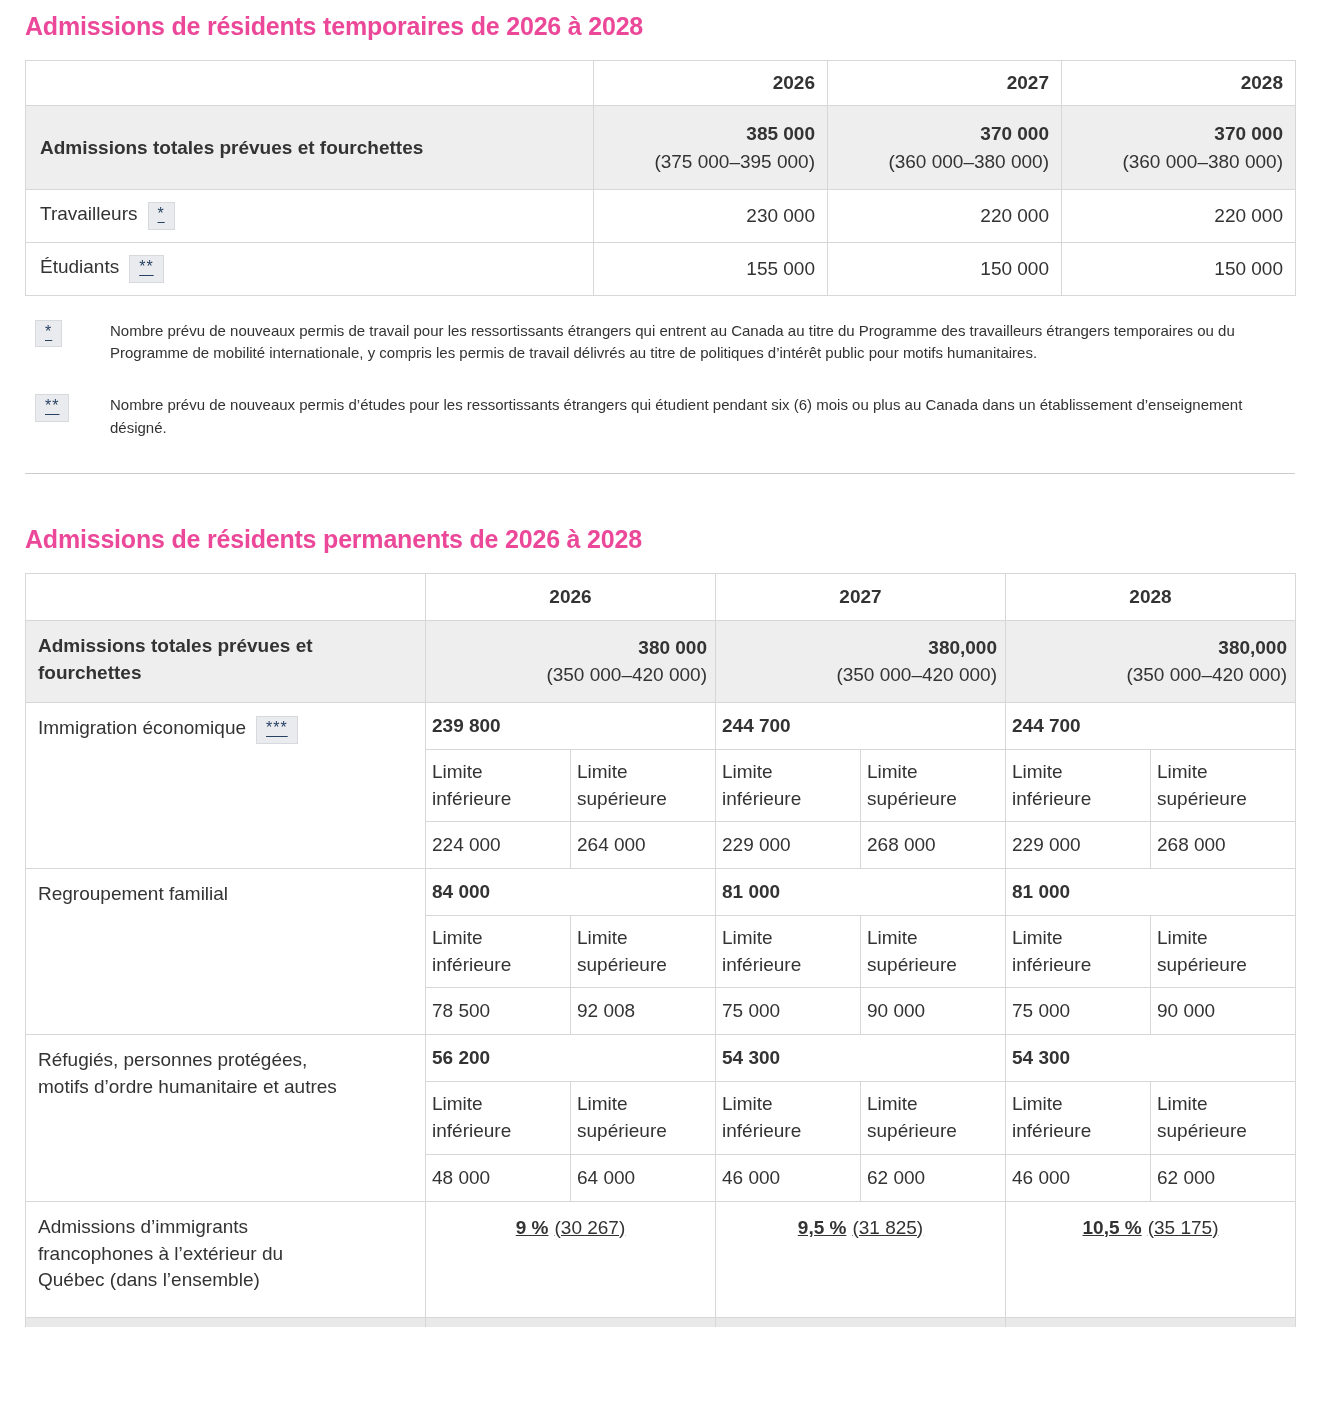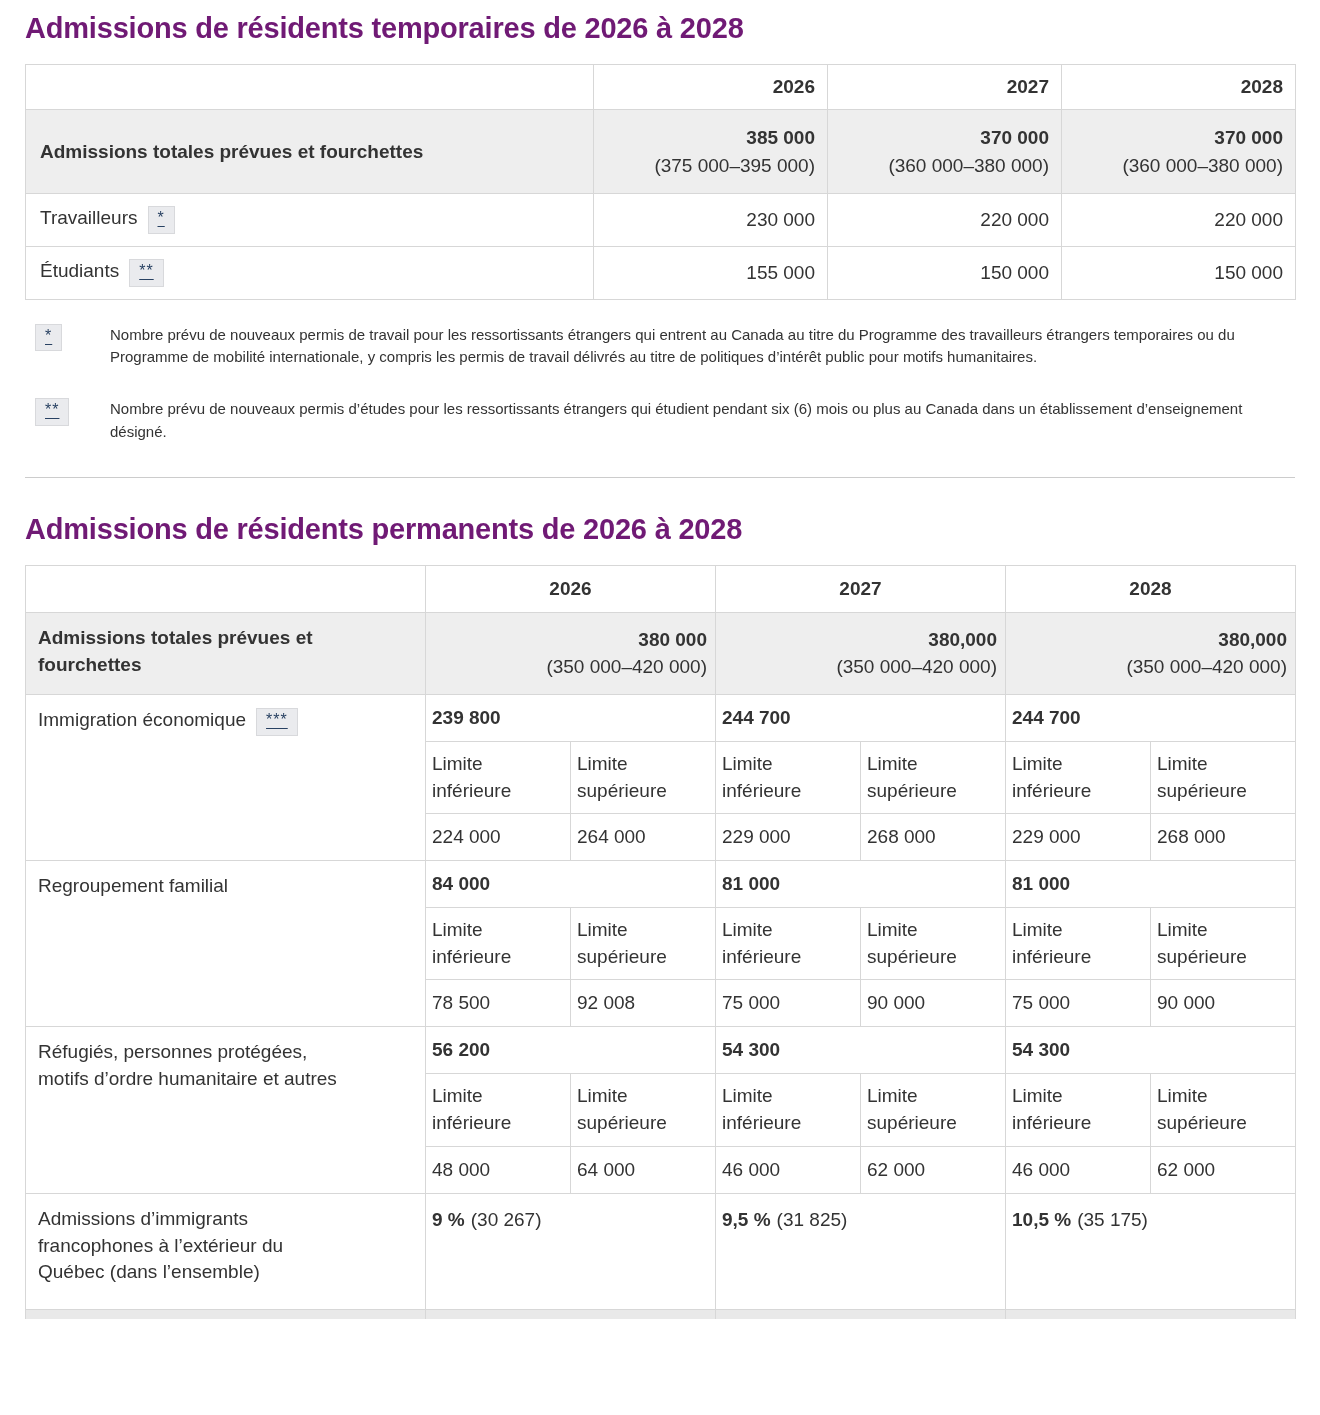--- a/index.html
+++ b/index.html
@@ -5,25 +5,25 @@
   * { margin:0; padding:0; box-sizing:border-box; }
   html,body { background:#ffffff; }
   body {
     width:1320px; height:1415px; overflow:hidden;
     font-family:"Liberation Sans", sans-serif;
     color:#333333;
   }
   .page { padding:10px 25px 0 25px; }
 
   h2.sec-title {
-    font-size:29px; font-weight:700; color:#701a75;
+    font-size:25px; font-weight:700; color:#ec4899;
     letter-spacing:-0.2px;
     margin:2px 0 19px 0;
   }
-  h2.second { margin-top:35px; }
+  h2.second { margin-top:51px; }
 
   table { border-collapse:collapse; table-layout:fixed; width:1270px; }
   th, td {
     border:1px solid #d7d7d7;
     font-size:19px; color:#333; font-weight:400;
     text-align:left; vertical-align:middle;
   }
   .b { font-weight:700; }
   .shade th, .shade td { background:#eeeeee; }
 
@@ -67,21 +67,21 @@
   .t2 .yr { text-align:center; font-weight:700; }
   .t2 .lbl { vertical-align:top; padding:12px 12px; }
   .t2 .lbl .inner { display:inline-block; max-width:310px; line-height:1.42; }
   .t2 .shade .lbl { font-weight:700; }
   .t2 .ctr { text-align:right; }
   .t2 .totals { padding:13px 8px; line-height:1.45; }
   .t2 .totals .rng { font-weight:400; }
   .t2 .sect-total { text-align:left; font-weight:700; padding:12px 6px; white-space:nowrap;margin-top:48px; }
   .t2 .sub { text-align:left; padding:9px 6px; line-height:1.4; }
   .t2 .val { text-align:left; padding:12px 6px; white-space:nowrap; }
-  .t2 .fr-cell { vertical-align:top; padding:15px 6px 78px 6px; white-space:nowrap; }
+  .t2 .fr-cell { text-align:center; vertical-align:top; padding:15px 6px 78px 6px; white-space:nowrap;text-decoration:underline; }
   .pct { font-weight:700; margin-right:6px; }
   .t2 .strip th, .t2 .strip td { background:#e9e9e9; height:10px; padding:0; border-bottom:none; }
 </style>
 </head>
 <body>
 
 <div class="page">
 
   <h2 class="sec-title">Admissions de résidents temporaires de 2026 à 2028</h2>
 

